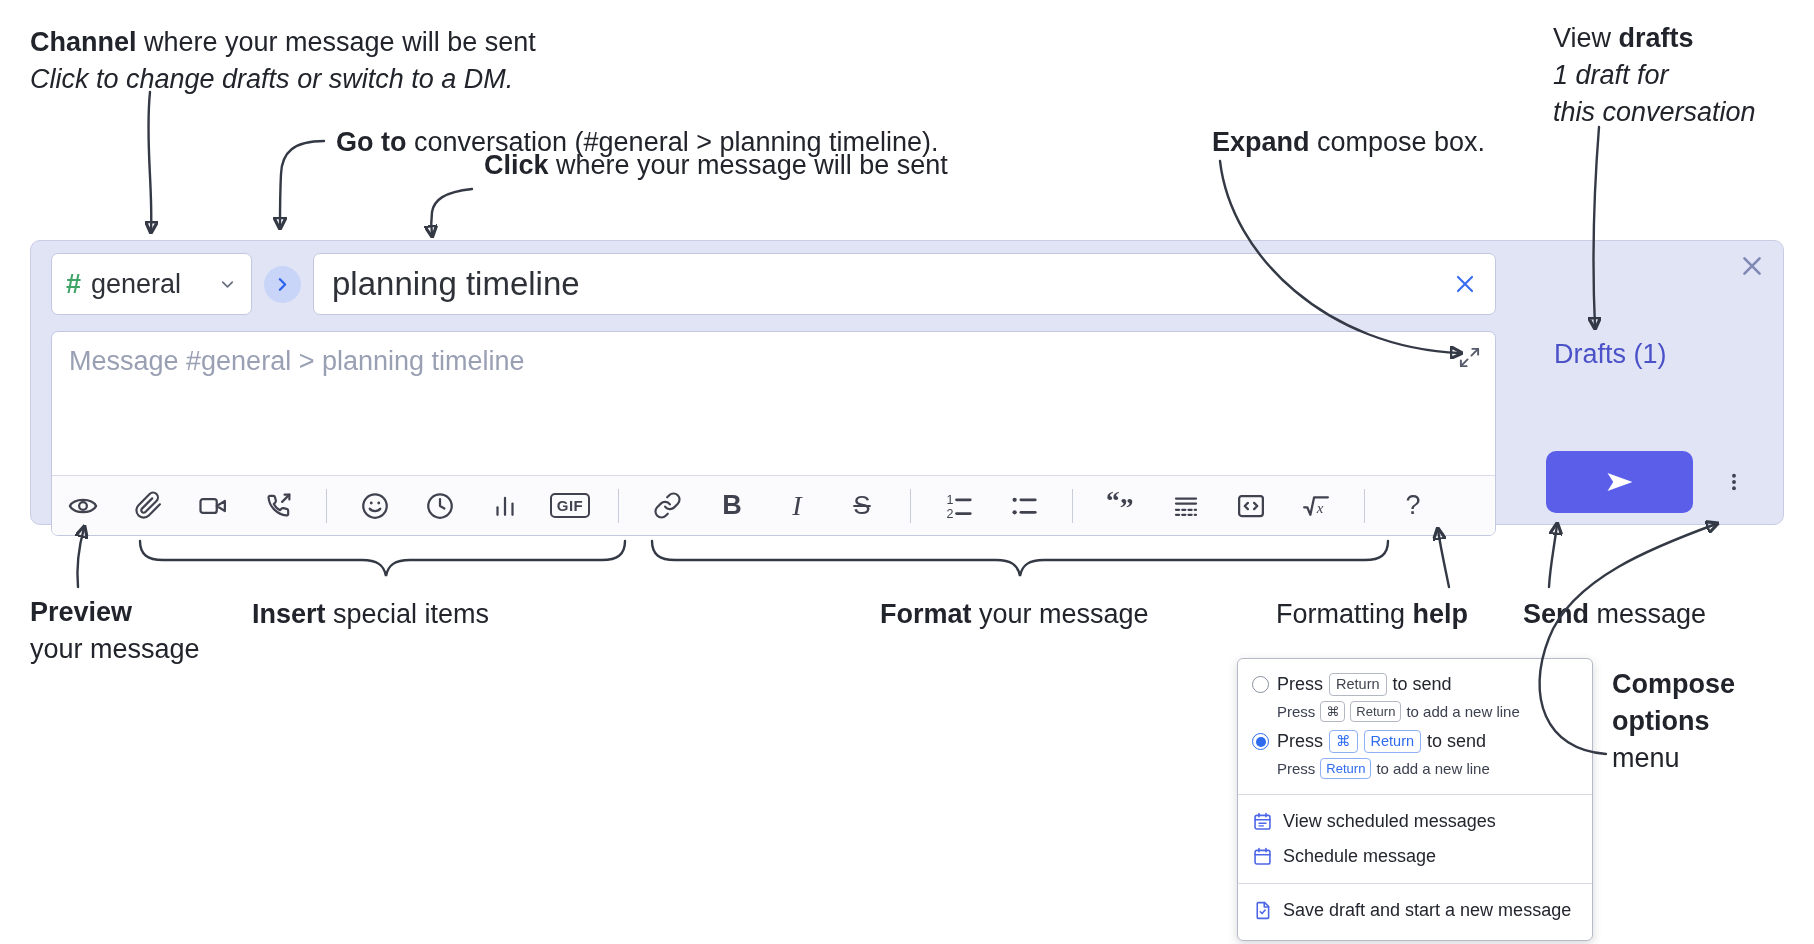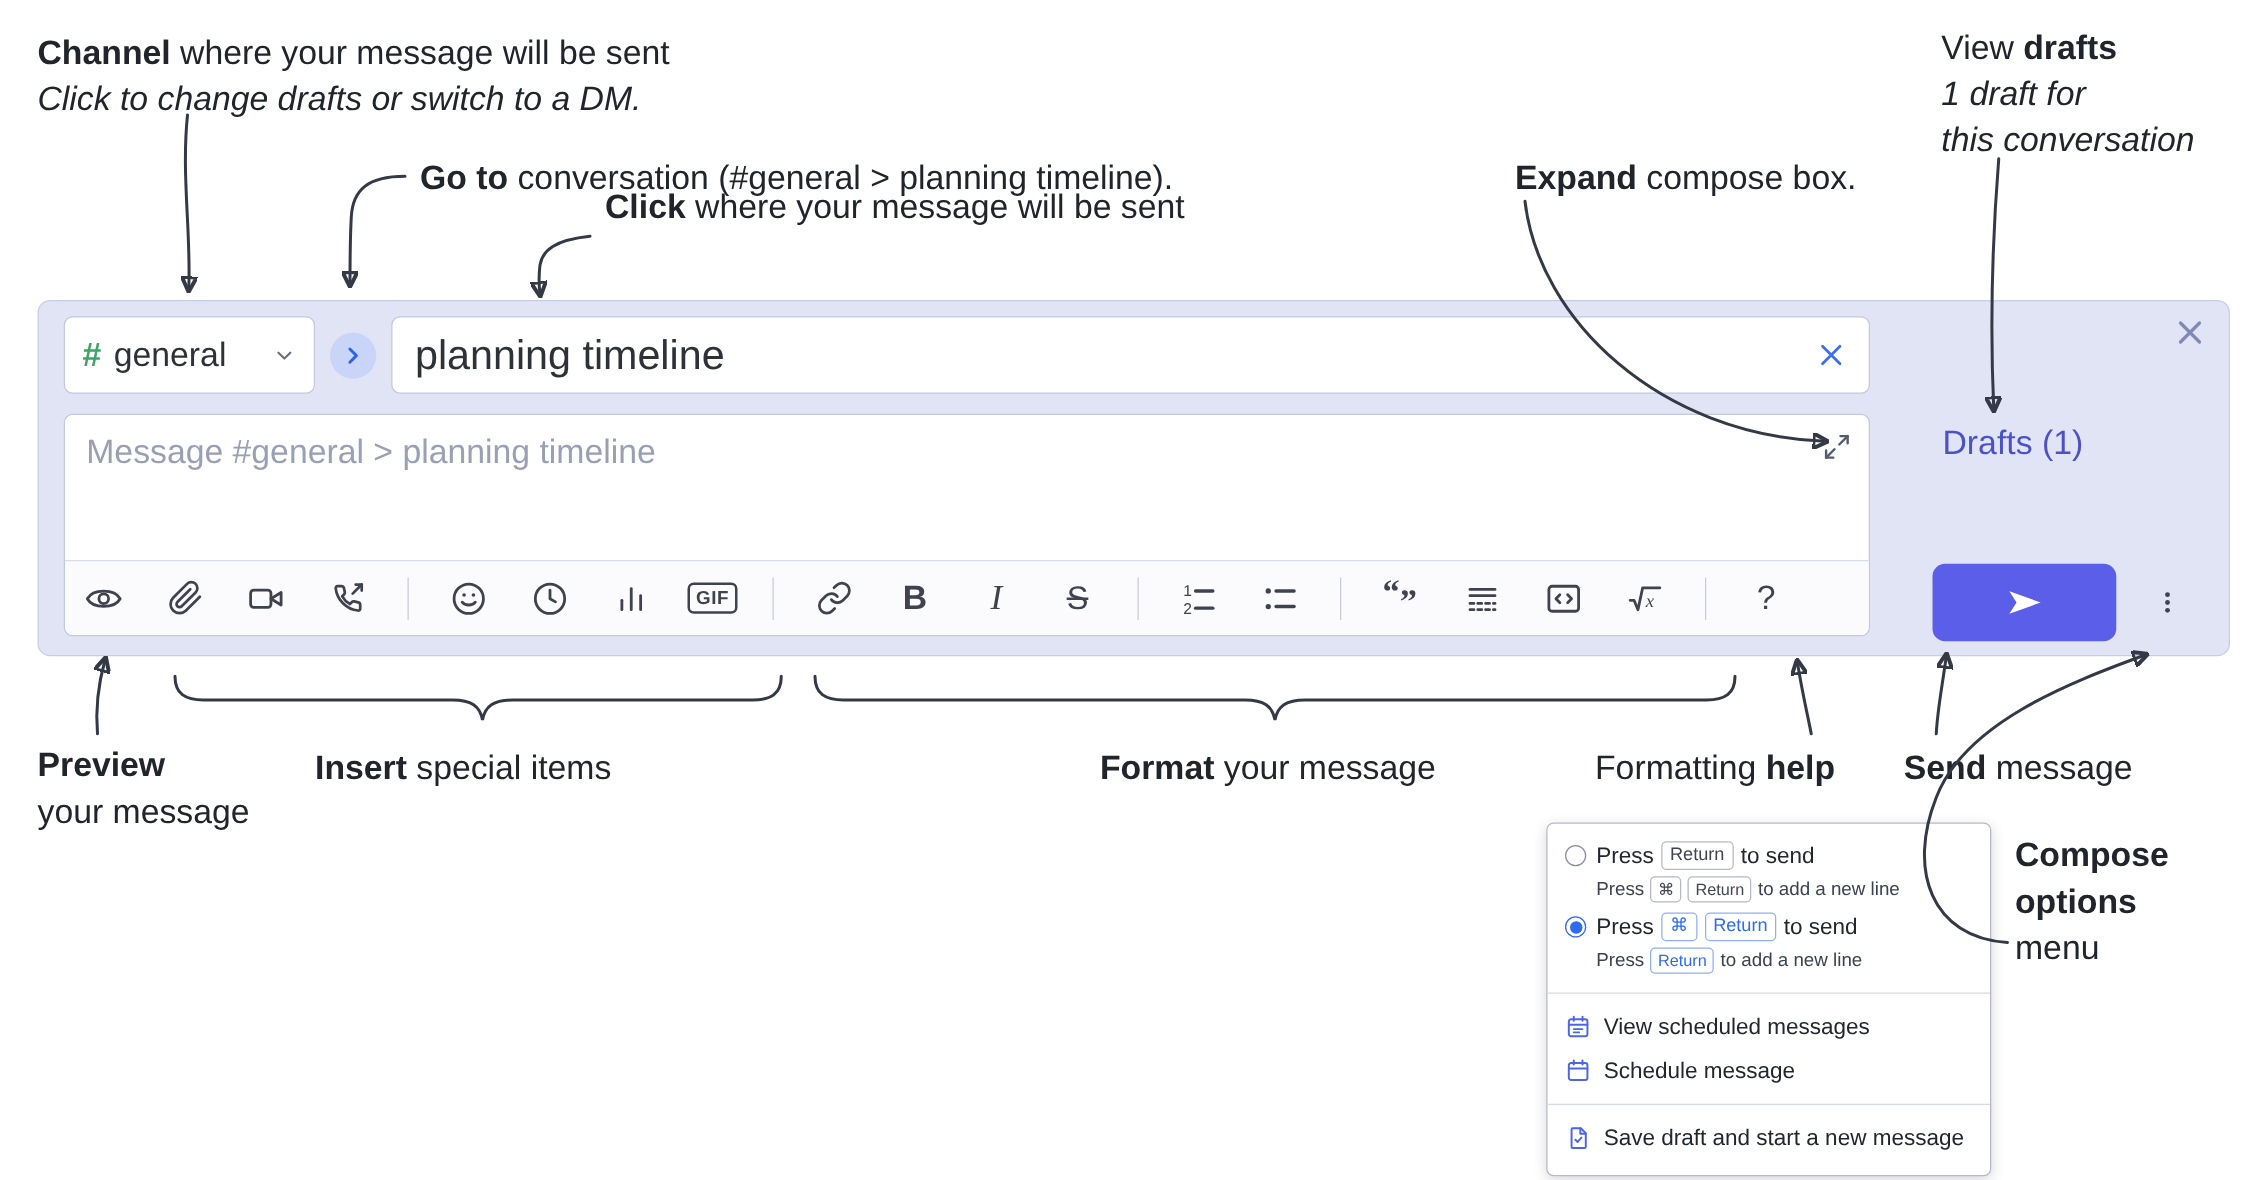--- a/index.html
+++ b/index.html
@@ -37,21 +37,21 @@
   .hash { color:#3fa567; font-weight:700; font-size:27px; }
   .chan-name { font-size:27px; color:#2e3138; flex:1; }
   .goto-btn { position:absolute; left:233px; top:25px; width:37px; height:37px; border-radius:50%;
     background:#c9d5f8; border:none; display:flex; align-items:center; justify-content:center; cursor:pointer; padding:0; }
   .topic-box { position:absolute; left:282px; top:12px; width:1183px; height:62px; background:#fff;
     border:1px solid #c3c8df; border-radius:7px; display:flex; align-items:center; padding:0 16px; }
   .topic-input { flex:1; border:none; outline:none; font-size:33px; color:#2e3138; font-family:inherit; background:transparent; }
   .icon-btn { background:none; border:none; cursor:pointer; padding:2px; display:flex; align-items:center; justify-content:center; }
   .close-x { position:absolute; right:16px; top:10px; }
 
-  .main-box { position:absolute; left:20px; top:90px; width:1445px; height:178px; background:#fff;
+  .main-box { position:absolute; left:20px; top:90px; width:1445px; height:205px; background:#fff;
     border:1px solid #c3c8df; border-radius:7px; display:flex; flex-direction:column; overflow:hidden; }
   .msg-area { position:relative; flex:1; }
   .msg-area textarea { width:100%; height:100%; border:none; outline:none; resize:none;
     font-family:inherit; font-size:27px; color:#2e3138; padding:14px 54px 8px 17px; background:transparent; }
   .msg-area textarea::placeholder { color:#9aa0b4; }
   .expand-btn { position:absolute; top:12px; right:12px; }
 
   .toolbar { height:60px; border-top:1px solid #d9dce8; background:#fbfbfd;
     display:flex; align-items:center; padding:0 14px; gap:31px; }
   .tb { background:none; border:none; padding:0; cursor:pointer; display:flex; align-items:center;

